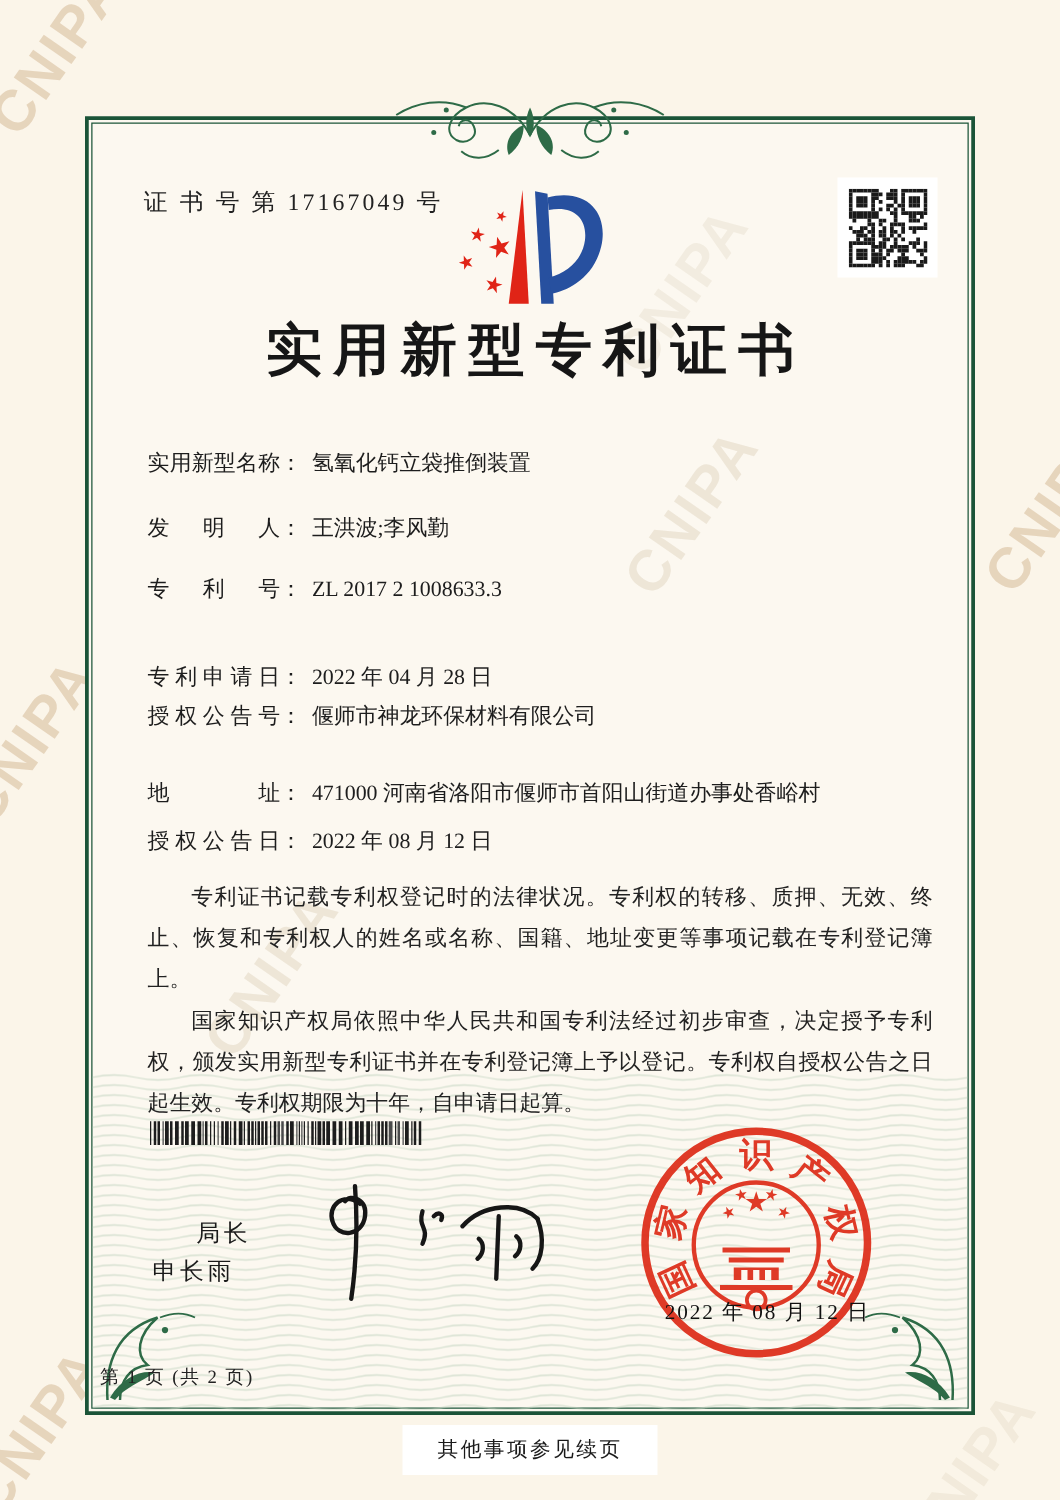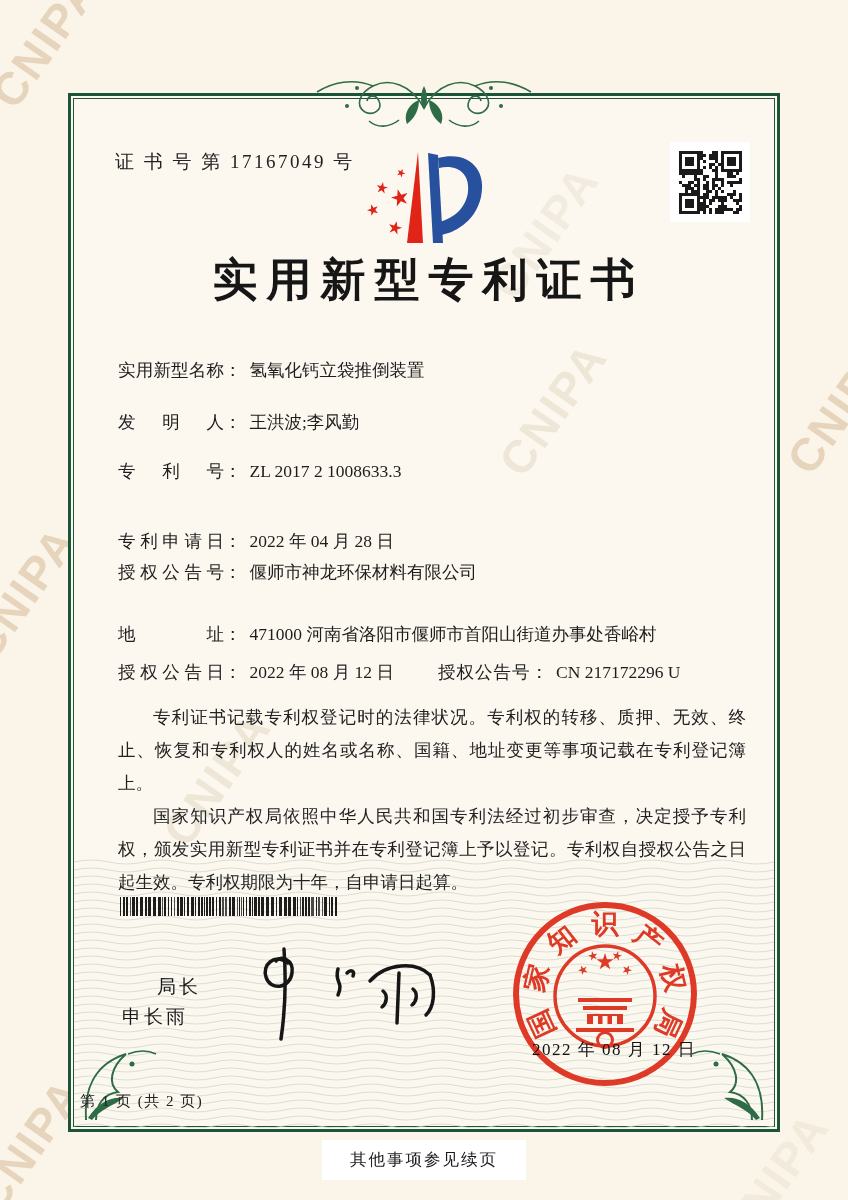--- a/index.html
+++ b/index.html
@@ -402,23 +402,20 @@
     <span class="flabel">专利申请日</span><span>：</span><span class="fvalue">2022 年 04 月 28 日</span>
   </div>
   <div class="row" style="top:560px;">
     <span class="flabel">授权公告号</span><span>：</span><span class="fvalue">偃师市神龙环保材料有限公司</span>
   </div>
   <div class="row" style="top:622px;">
     <span class="flabel">地址</span><span>：</span><span class="fvalue">471000 河南省洛阳市偃师市首阳山街道办事处香峪村</span>
   </div>
   <div class="row" style="top:660px;">
     <span class="flabel">授权公告日</span><span>：</span><span class="fvalue">2022 年 08 月 12 日</span>
-    <span class="pair2">
-      <span class="flabel">授权公告号</span><span>：</span><span class="fvalue">CN 217172296 U</span>
-    </span>
   </div>
 
   <div class="paras">
     <p>专利证书记载专利权登记时的法律状况。专利权的转移、质押、无效、终止、恢复和专利权人的姓名或名称、国籍、地址变更等事项记载在专利登记簿上。</p>
     <p>国家知识产权局依照中华人民共和国专利法经过初步审查，决定授予专利权，颁发实用新型专利证书并在专利登记簿上予以登记。专利权自授权公告之日起生效。专利权期限为十年，自申请日起算。</p>
   </div>
 
   <div class="barcode" id="barcode">
       <i style="left: 0px; width: 1px;"></i>
       <i style="left: 3px; width: 2px;"></i>

